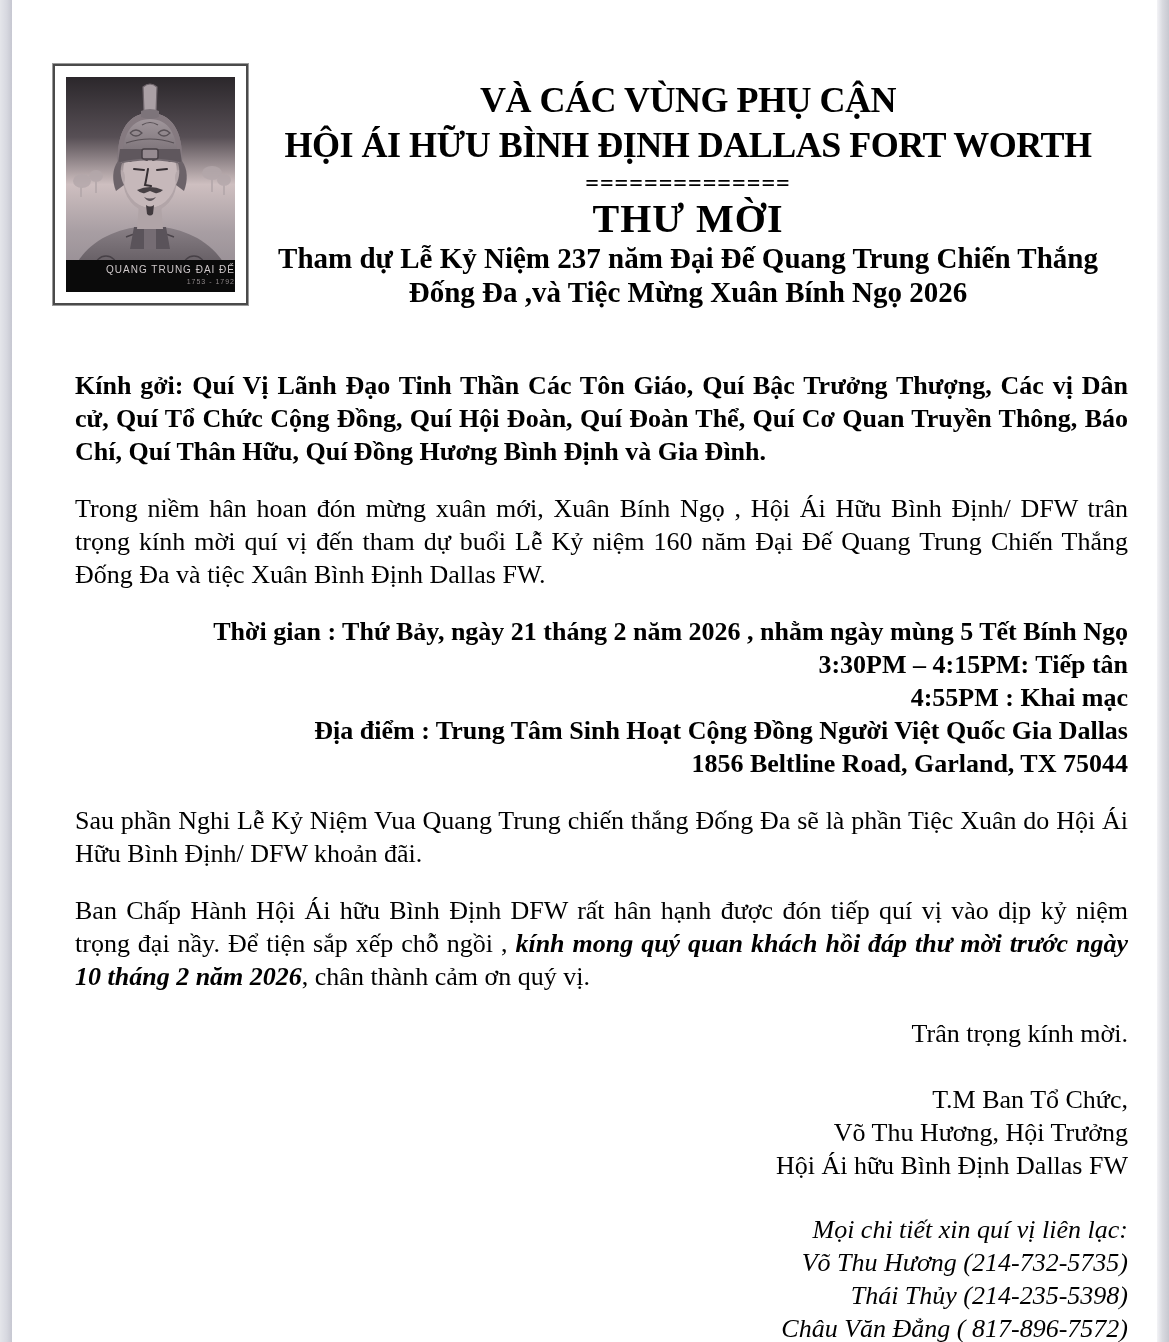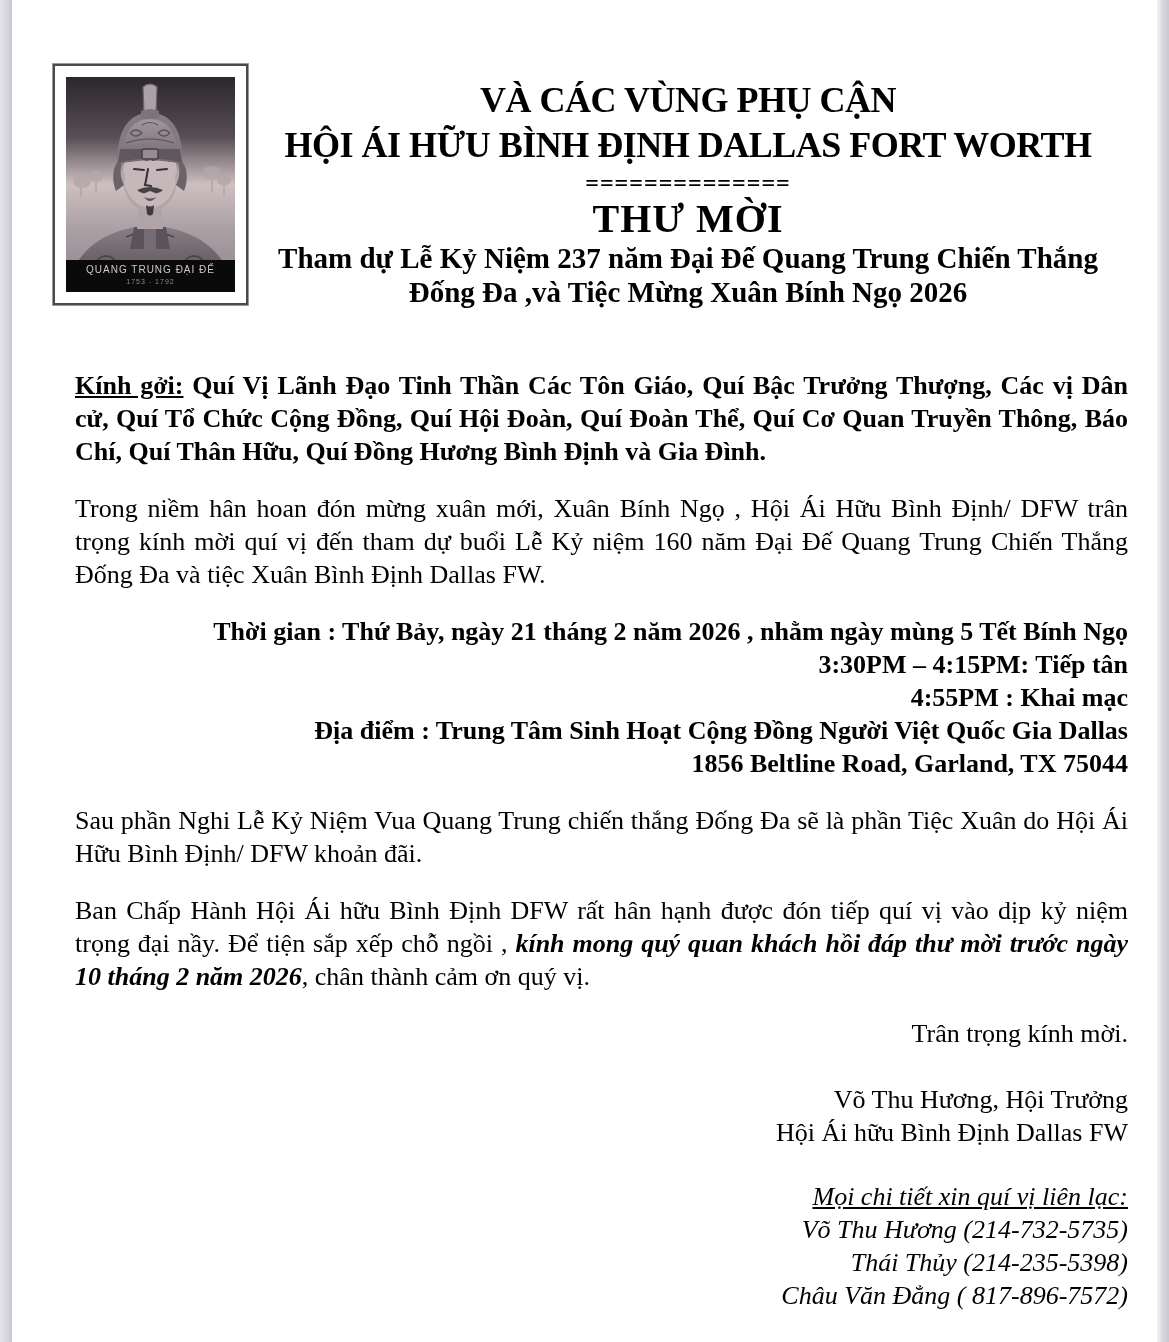--- a/index.html
+++ b/index.html
@@ -39,21 +39,21 @@
     position: relative;
     width: 169px; height: 215px;
     overflow: hidden;
   }
   .portrait-photo svg { display: block; }
   .portrait-band {
     position: absolute; left: 0; right: 0; bottom: 0;
     height: 32px;
     background: #0a0a0a;
     color: #cfc8ca;
-    text-align: center;
+    text-align: right;
     line-height: 1;
     padding-top: 5px;
     box-sizing: border-box;
   }
   .portrait-caption { font-size: 10px; letter-spacing: 1px; font-family: "Liberation Sans", sans-serif; }
   .portrait-years { font-size: 7px; letter-spacing: 1px; margin-top: 3px; color: #8f888a; font-family: "Liberation Sans", sans-serif; }
   .letterhead-text {
     flex: 1 1 auto;
     text-align: center;
     padding-top: 14px;
@@ -75,21 +75,21 @@
   .letter-subtitle {
     font-size: 29px; font-weight: bold; 
     line-height: 34px;
   }
   .letter-subtitle:first-of-type { margin-top: 2px; }
   
   main { margin: 60px 0 0 22px; width: 1053px; font-size: 26px; }
   main p { margin: 0 0 24px 0; line-height: 33px; text-align: justify; }
   .no-justify { text-align: right; }
   .bold { font-weight: bold; }
-  .u { text-decoration: underline; }
+  .u { }
   .bi { font-weight: bold; font-style: italic; }
   .block { margin: 0 0 24px 0; line-height: 33px; }
   .block div { line-height: 33px; }
   .contact-block { font-style: italic; }
 </style>
 </head>
 <body>
 
 <div class="edge-left"></div>
 <div class="edge-right"></div>
@@ -213,20 +213,21 @@
       <div>1856 Beltline Road, Garland, TX 75044</div>
     </div>
 
     <p>Sau phần Nghi Lễ Kỷ Niệm Vua Quang Trung chiến thắng Đống Đa sẽ là phần Tiệc Xuân do Hội Ái Hữu Bình Định/ DFW khoản đãi.</p>
 
     <p><span>Ban Chấp Hành Hội Ái hữu Bình Định DFW rất hân hạnh được đón tiếp quí vị vào dịp kỷ niệm trọng đại nầy. Để tiện sắp xếp chỗ ngồi , </span><span class="bi">kính mong quý quan khách hồi đáp thư mời trước ngày 10 tháng 2 năm  2026</span><span>, chân thành cảm ơn quý vị.</span></p>
 
     <p class="no-justify">Trân trọng kính mời.</p>
 
     <div class="block no-justify" style="margin-top:33px;">
+      <div>T.M Ban Tổ Chức,</div>
       <div>Võ Thu Hương, Hội Trưởng</div>
       <div>Hội Ái hữu Bình Định Dallas FW</div>
     </div>
 
     <div class="block no-justify contact-block" style="margin-top:31px;">
       <div class="u">Mọi chi tiết xin quí vị liên lạc:</div>
       <div>Võ Thu Hương (214-732-5735)</div>
       <div>Thái Thủy  (214-235-5398)</div>
       <div>Châu Văn Đẳng ( 817-896-7572)</div>
     </div>

